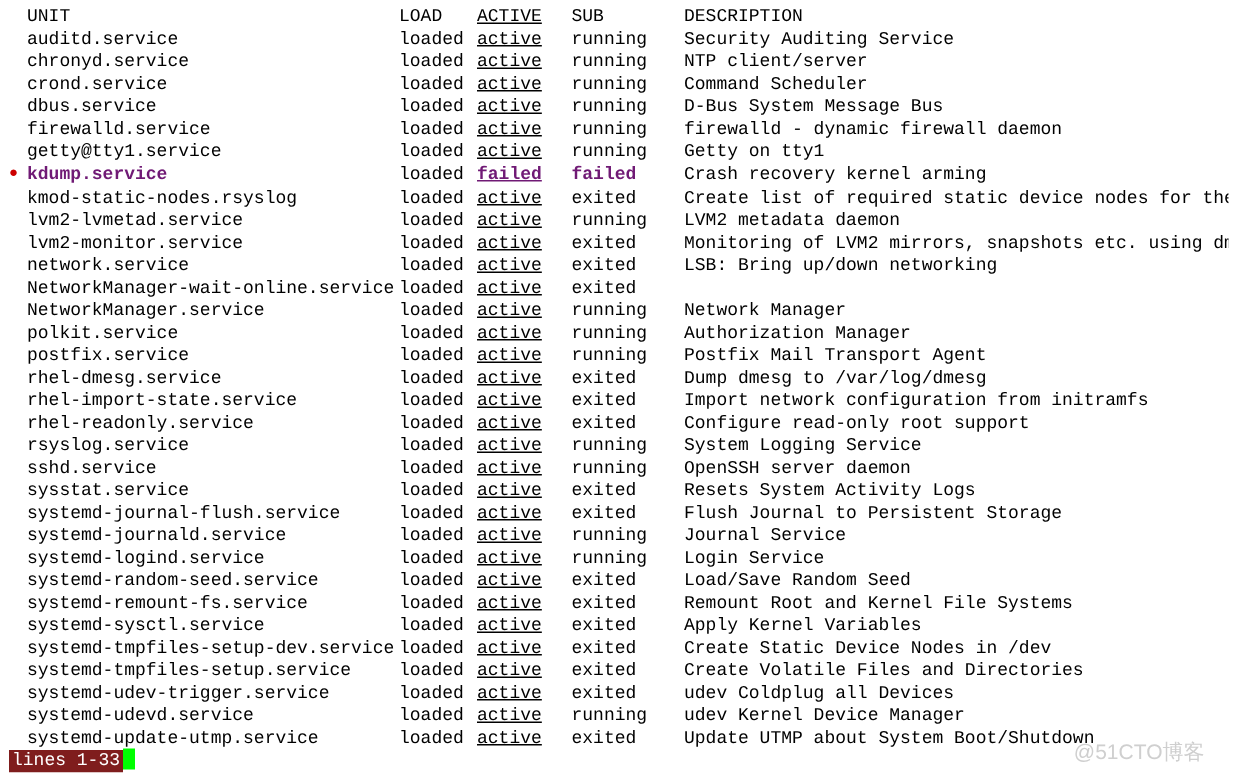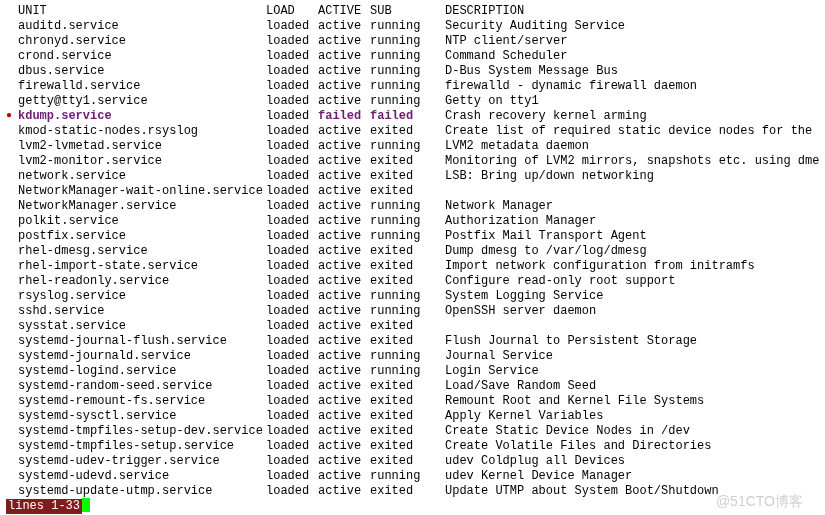--- a/index.html
+++ b/index.html
@@ -28,22 +28,22 @@
     }
     .red-dot::before {
       content: "●";
       color: #cc0000;
       font-size: 10px;
       position: relative;
       top: -1px;
     }
     .col-unit { width: 248px; flex: 0 0 248px; overflow: hidden; }
     .col-load { width: 52px; flex: 0 0 52px; }
-    .col-active { width: 52px; flex: 0 0 52px; }
-    .col-sub { width: 56px; flex: 0 0 56px; }
+    .col-active { width: 52px; flex: 0 0 52px; text-decoration: underline; }
+    .col-sub { width: 56px; flex: 0 0 56px; margin-left: 11px; }
     .col-desc { flex: 1 1 auto; overflow: hidden; margin-left: 19px; }
     .hdr { }
     .failed { color: #701a75; font-weight: bold; }
     .status-line {
       background: #7f1d1d;
       color: #ffffff;
       display: inline-block;
       padding: 0 2px;
     }
     .cursor {
@@ -235,20 +235,21 @@
         <span class="col-active">active</span>
         <span class="col-sub">running</span>
         <span class="col-desc">OpenSSH server daemon</span>
       </div>
       <div class="row">
         <span class="bullet"></span>
         <span class="col-unit">sysstat.service</span>
         <span class="col-load">loaded</span>
         <span class="col-active">active</span>
         <span class="col-sub">exited</span>
+        <span class="col-desc">Resets System Activity Logs</span>
       </div>
       <div class="row">
         <span class="bullet"></span>
         <span class="col-unit">systemd-journal-flush.service</span>
         <span class="col-load">loaded</span>
         <span class="col-active">active</span>
         <span class="col-sub">exited</span>
         <span class="col-desc">Flush Journal to Persistent Storage</span>
       </div>
       <div class="row">

